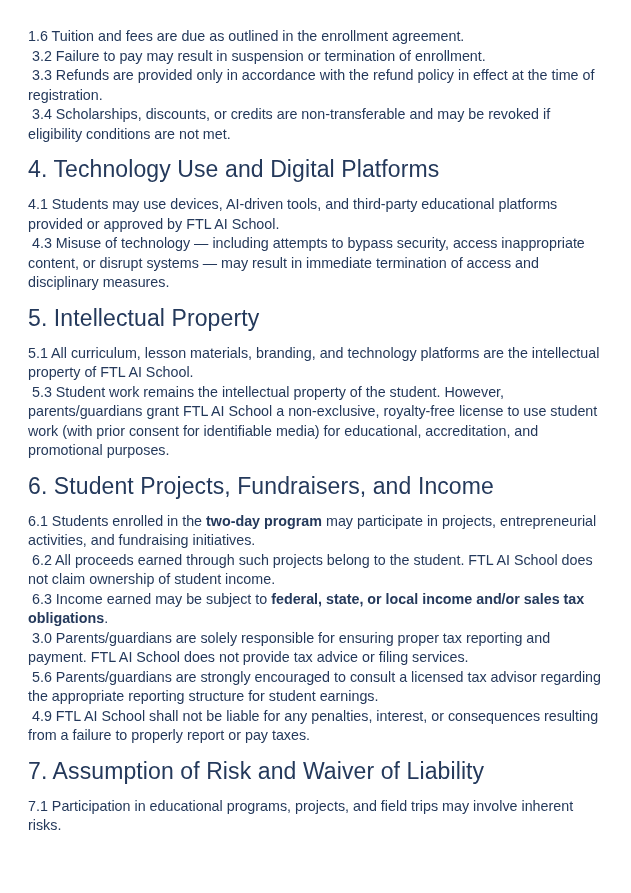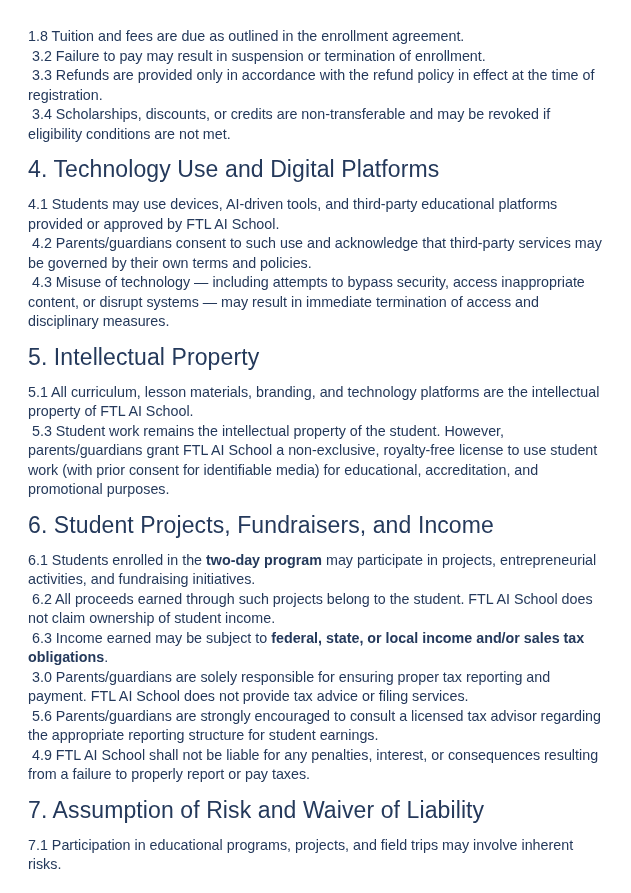--- a/index.html
+++ b/index.html
@@ -41,31 +41,30 @@
   }
   .b { font-weight: 700; text-align: center; }
 </style>
 </head>
 <body style="background: rgb(255, 255, 255);">
 
 <main class="page">
   <article class="doc" style="color: rgb(36, 57, 91);">
       <section class="sec">
         <div class="para">
-          <div class="clause"><span>1.8 Tuition and fees are due as outlined in the enrollment agreement.</span></div>
+          <div class="clause"><span>1.6 Tuition and fees are due as outlined in the enrollment agreement.</span></div>
           <div class="clause"><span> 3.2 Failure to pay may result in suspension or termination of enrollment.</span></div>
           <div class="clause"><span> 3.3 Refunds are provided only in accordance with the refund policy in effect at the time of registration.</span></div>
           <div class="clause"><span> 3.4 Scholarships, discounts, or credits are non-transferable and may be revoked if eligibility conditions are not met.</span></div>
         </div>
       </section>
       <section class="sec">
         <h2 class="heading">4. Technology Use and Digital Platforms</h2>
         <div class="para">
           <div class="clause"><span>4.1 Students may use devices, AI-driven tools, and third-party educational platforms provided or approved by FTL AI School.</span></div>
-          <div class="clause"><span> 4.2 Parents/guardians consent to such use and acknowledge that third-party services may be governed by their own terms and policies.</span></div>
           <div class="clause"><span> 4.3 Misuse of technology — including attempts to bypass security, access inappropriate content, or disrupt systems — may result in immediate termination of access and disciplinary measures.</span></div>
         </div>
       </section>
       <section class="sec">
         <h2 class="heading">5. Intellectual Property</h2>
         <div class="para">
           <div class="clause"><span>5.1 All curriculum, lesson materials, branding, and technology platforms are the intellectual property of FTL AI School.</span></div>
           <div class="clause"><span> 5.3 Student work remains the intellectual property of the student. However, parents/guardians grant FTL AI School a non-exclusive, royalty-free license to use student work (with prior consent for identifiable media) for educational, accreditation, and promotional purposes.</span></div>
         </div>
       </section>

